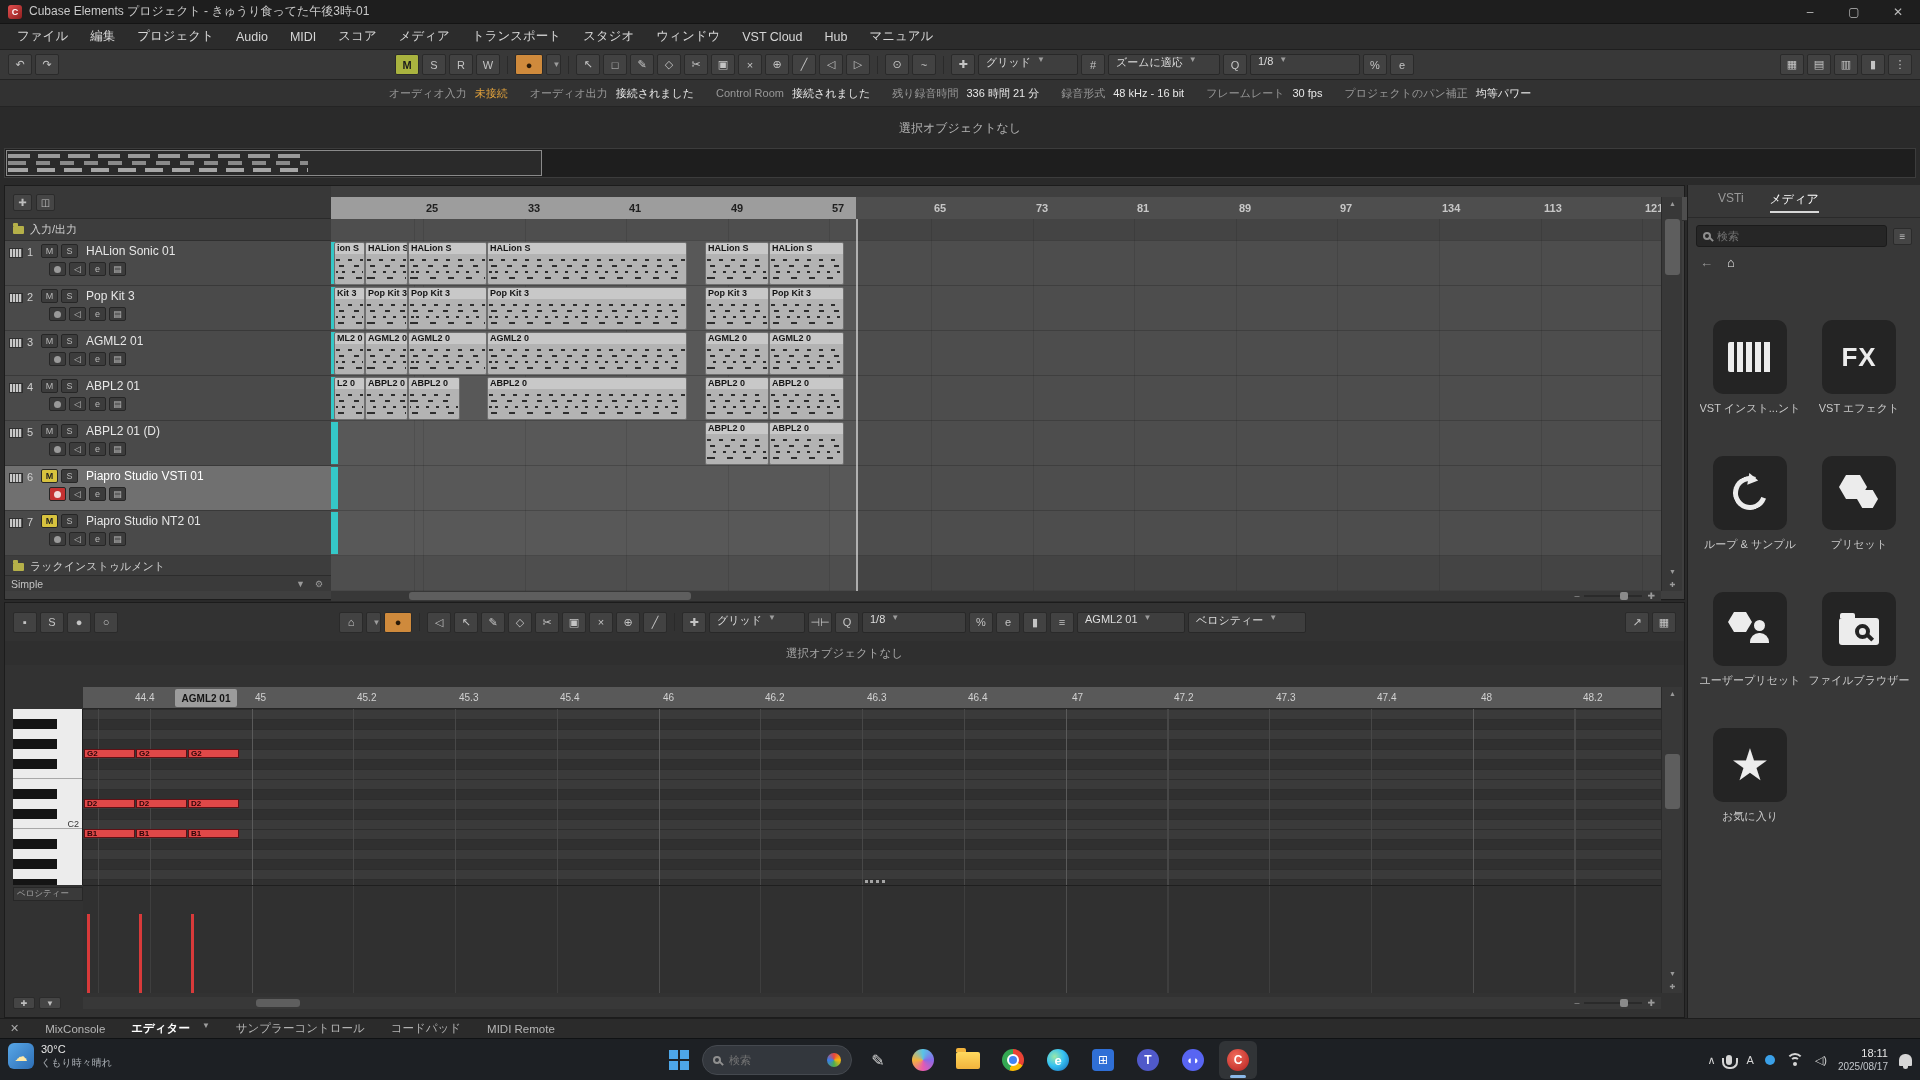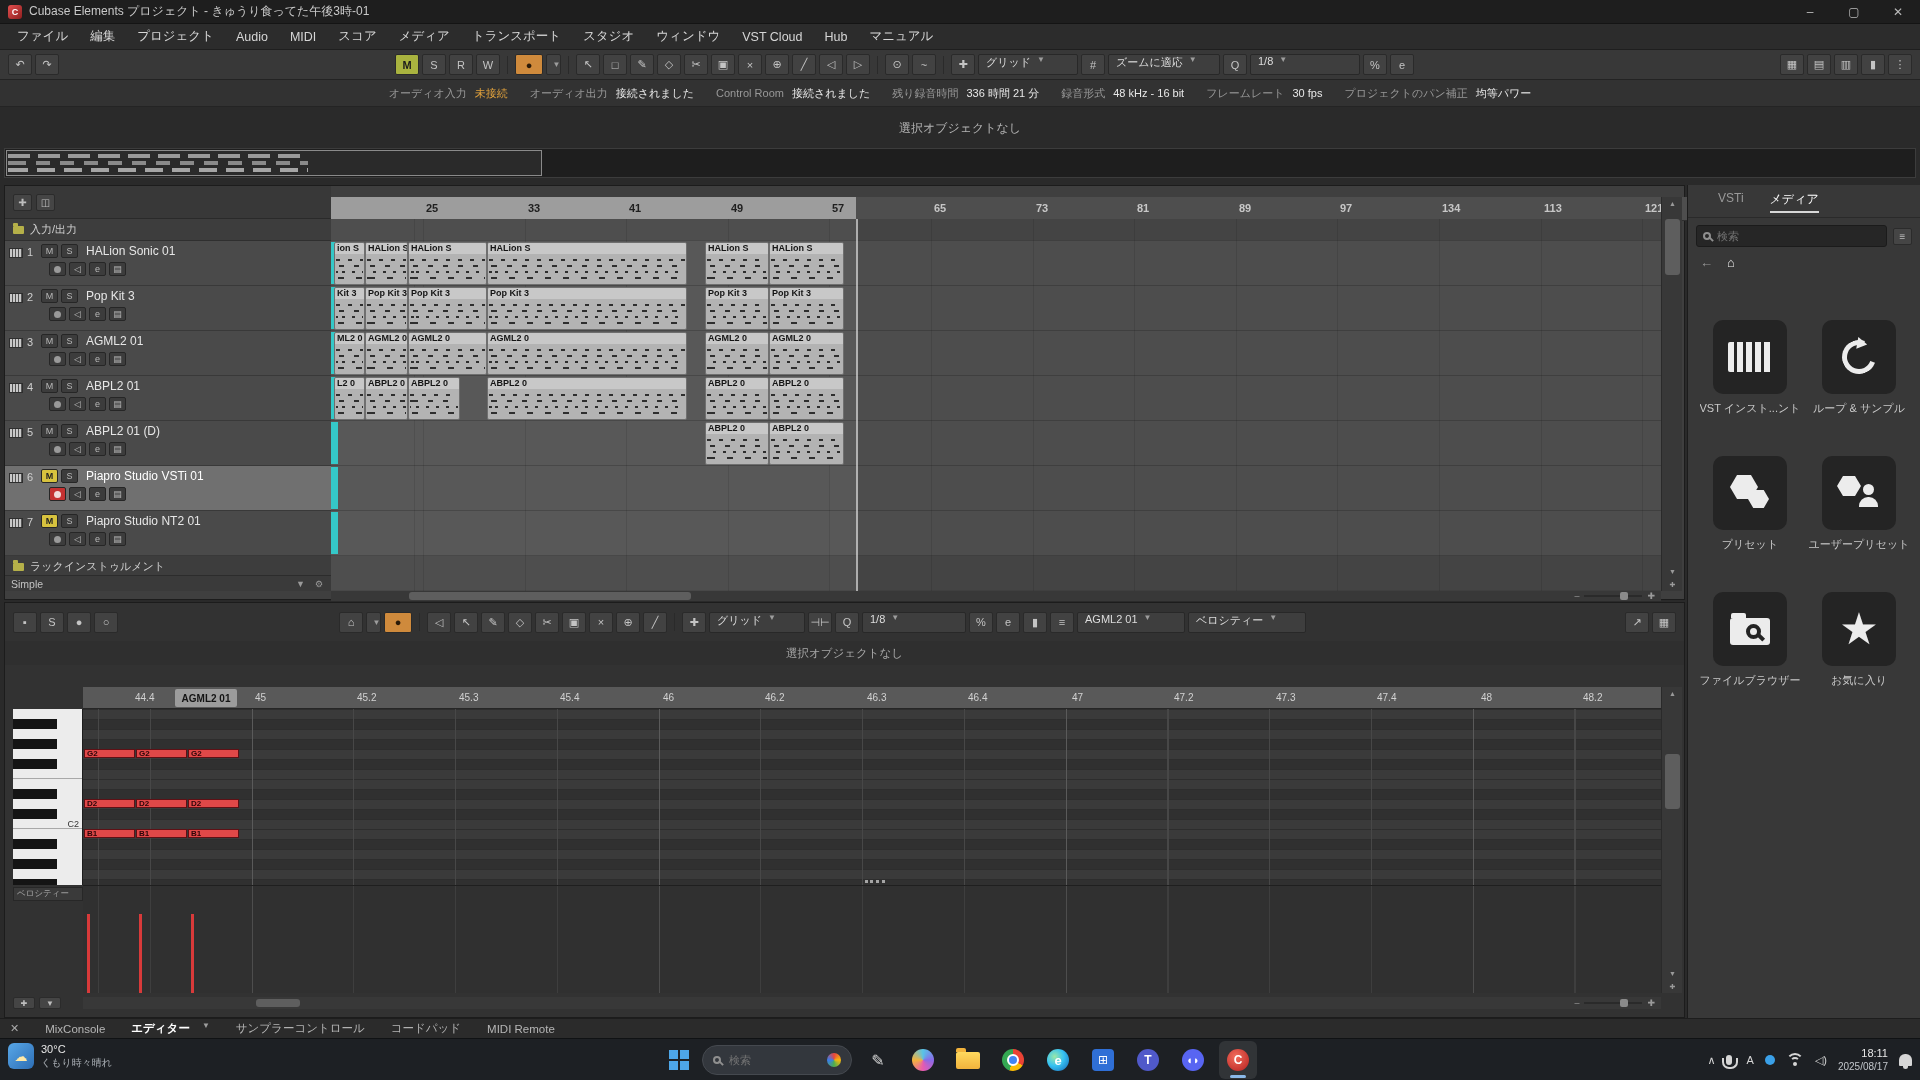--- a/index.html
+++ b/index.html
@@ -763,20 +763,26 @@
     </div>
     <div class="mp-tiles">
       <div class="tile">
         <div class="ticon">
             <span class="i-piano"></span>
           </div>
         <span class="tlabel">VST インスト...ント</span>
       </div>
       <div class="tile">
         <div class="ticon">
+            <span class="i-fx">FX</span>
+          </div>
+        <span class="tlabel">VST エフェクト</span>
+      </div>
+      <div class="tile">
+        <div class="ticon">
             <span class="i-loop"></span>
           </div>
         <span class="tlabel">ループ &amp; サンプル</span>
       </div>
       <div class="tile">
         <div class="ticon">
           <span class="hex" style="width:28px;height:24px;left:17px;top:19px"></span>
           <span class="hex" style="width:21px;height:18px;left:35px;top:34px"></span>
         </div>
         <span class="tlabel">プリセット</span>

